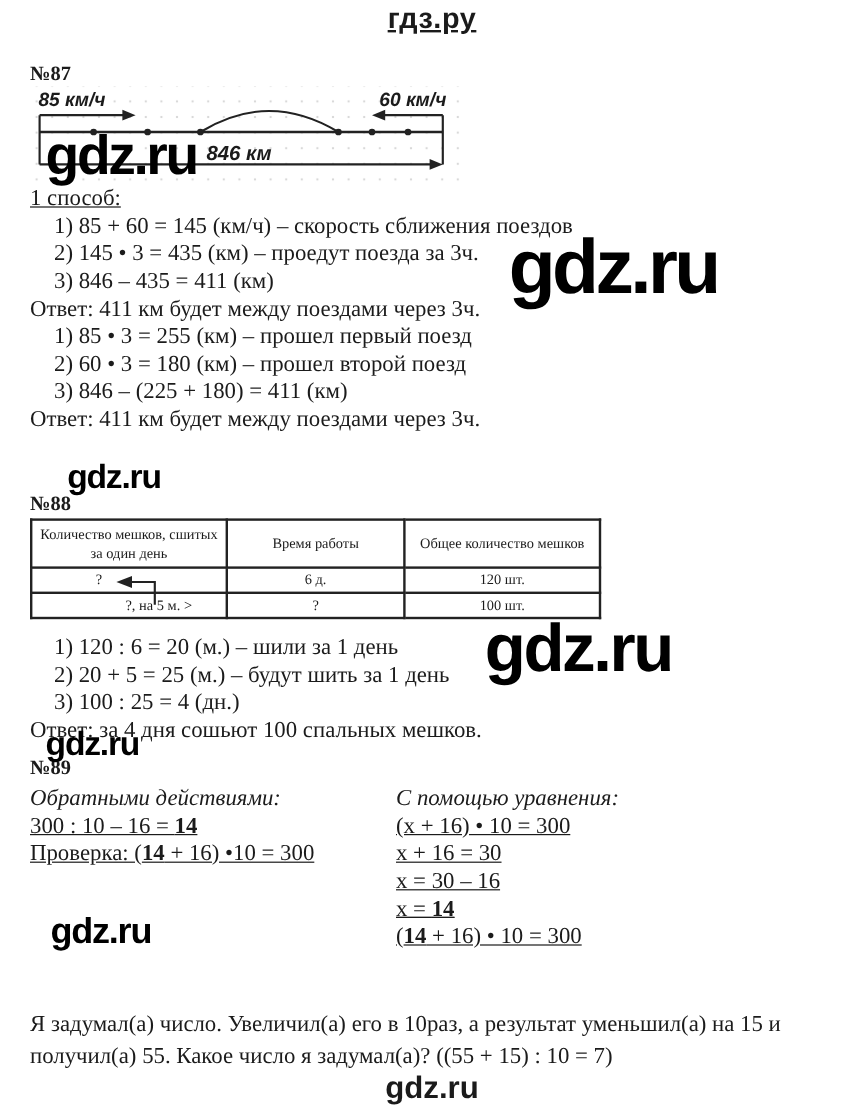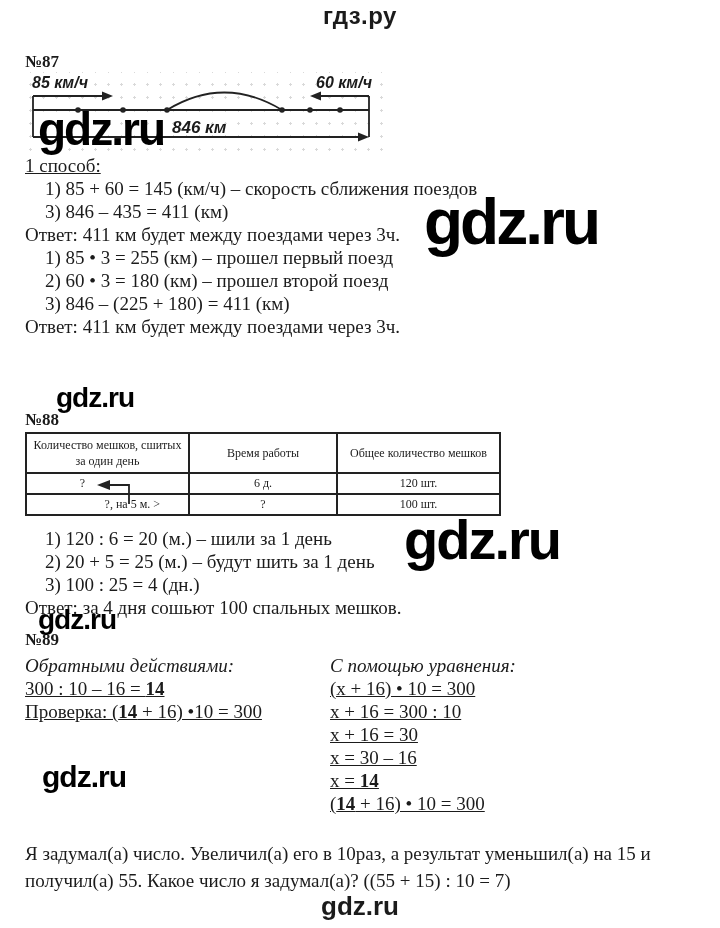--- a/index.html
+++ b/index.html
@@ -9,21 +9,21 @@
     background:#ffffff;
     color:#1b1b1b;
     font-family:"Liberation Serif", serif;
     font-size:19px;
     overflow:hidden;
   }
   .abs { position:absolute; left:0; right:0; }
 
   
   .site-header { top:0; text-align:center; font-family:"Liberation Sans", sans-serif;
-    font-weight:bold; font-size:24px; padding-top:2px; letter-spacing:0.5px; }
+    font-weight:bold; font-size:24px; padding-top:2px; letter-spacing:0.5px;text-decoration:underline; }
   .site-footer { top:891px; text-align:center; font-family:"Liberation Sans", sans-serif;
     font-weight:bold; font-size:26px; }
 
   
   .wm { position:absolute; font-family:"Liberation Sans", sans-serif; font-weight:bold;
     color:#000; white-space:nowrap; line-height:1; z-index:5; }
   .wm-diagram { left:38px;  top:106px; font-size:46px; letter-spacing:-2px; }
   .wm-way1    { left:424px; top:190px; font-size:64px; letter-spacing:-3px; }
   .wm-after87 { left:56px;  top:384px; font-size:28px; letter-spacing:-1px; }
   .wm-task88  { left:404px; top:512px; font-size:56px; letter-spacing:-2px; }
@@ -118,20 +118,21 @@
         <circle cx="320" cy="38" r="2.8"></circle>
       </g>
       <text class="dlabel" x="12" y="16">85 км/ч</text>
       <text class="dlabel" x="296" y="16">60 км/ч</text>
       <text class="dlabel dlabel-big" x="152" y="61">846 км</text>
     </svg>
   </div>
 
   <div class="way-title">1 способ:</div>
   <div class="step">1) 85 + 60 = 145 (км/ч) – скорость сближения поездов</div>
+  <div class="step">2) 145 • 3 = 435 (км) – проедут поезда за 3ч.</div>
   <div class="step">3) 846 – 435 = 411 (км)</div>
   <div class="answer">Ответ: 411 км будет между поездами через 3ч.</div>
 
   <div class="step">1) 85 • 3 = 255 (км) – прошел первый поезд</div>
   <div class="step">2) 60 • 3 = 180 (км) – прошел второй поезд</div>
   <div class="step">3) 846 – (225 + 180) = 411 (км)</div>
   <div class="answer">Ответ: 411 км будет между поездами через 3ч.</div>
 </div>
 
 <div class="abs section-88">
@@ -175,21 +176,20 @@
   <div class="task-number">№89</div>
   <div class="cols">
     <div class="col-left">
       <div class="col-title">Обратными действиями:</div>
       <div class="eq"><span>300 : 10 – 16 = </span><span class="b">14</span></div>
       <div class="eq"><span>Проверка: (</span><span class="b">14</span><span> + 16) •10 = 300</span></div>
     </div>
     <div class="col-right">
       <div class="col-title">С помощью уравнения:</div>
       <div class="eq"><span>(х + 16) • 10 = 300</span></div>
-      <div class="eq"><span>х + 16 = 300 : 10</span></div>
       <div class="eq"><span>х + 16 = 30</span></div>
       <div class="eq"><span>х = 30 – 16</span></div>
       <div class="eq"><span class="u">х = </span><span class="b u">14</span></div>
       <div class="eq"><span>(</span><span class="b">14</span><span> + 16) • 10 = 300</span></div>
     </div>
   </div>
 </div>
 
 <div class="abs extra">
   <p>Я задумал(а) число. Увеличил(а) его в 10раз, а результат уменьшил(а) на 15 и получил(а) 55. Какое число я задумал(а)? ((55 + 15) : 10 = 7)</p>

